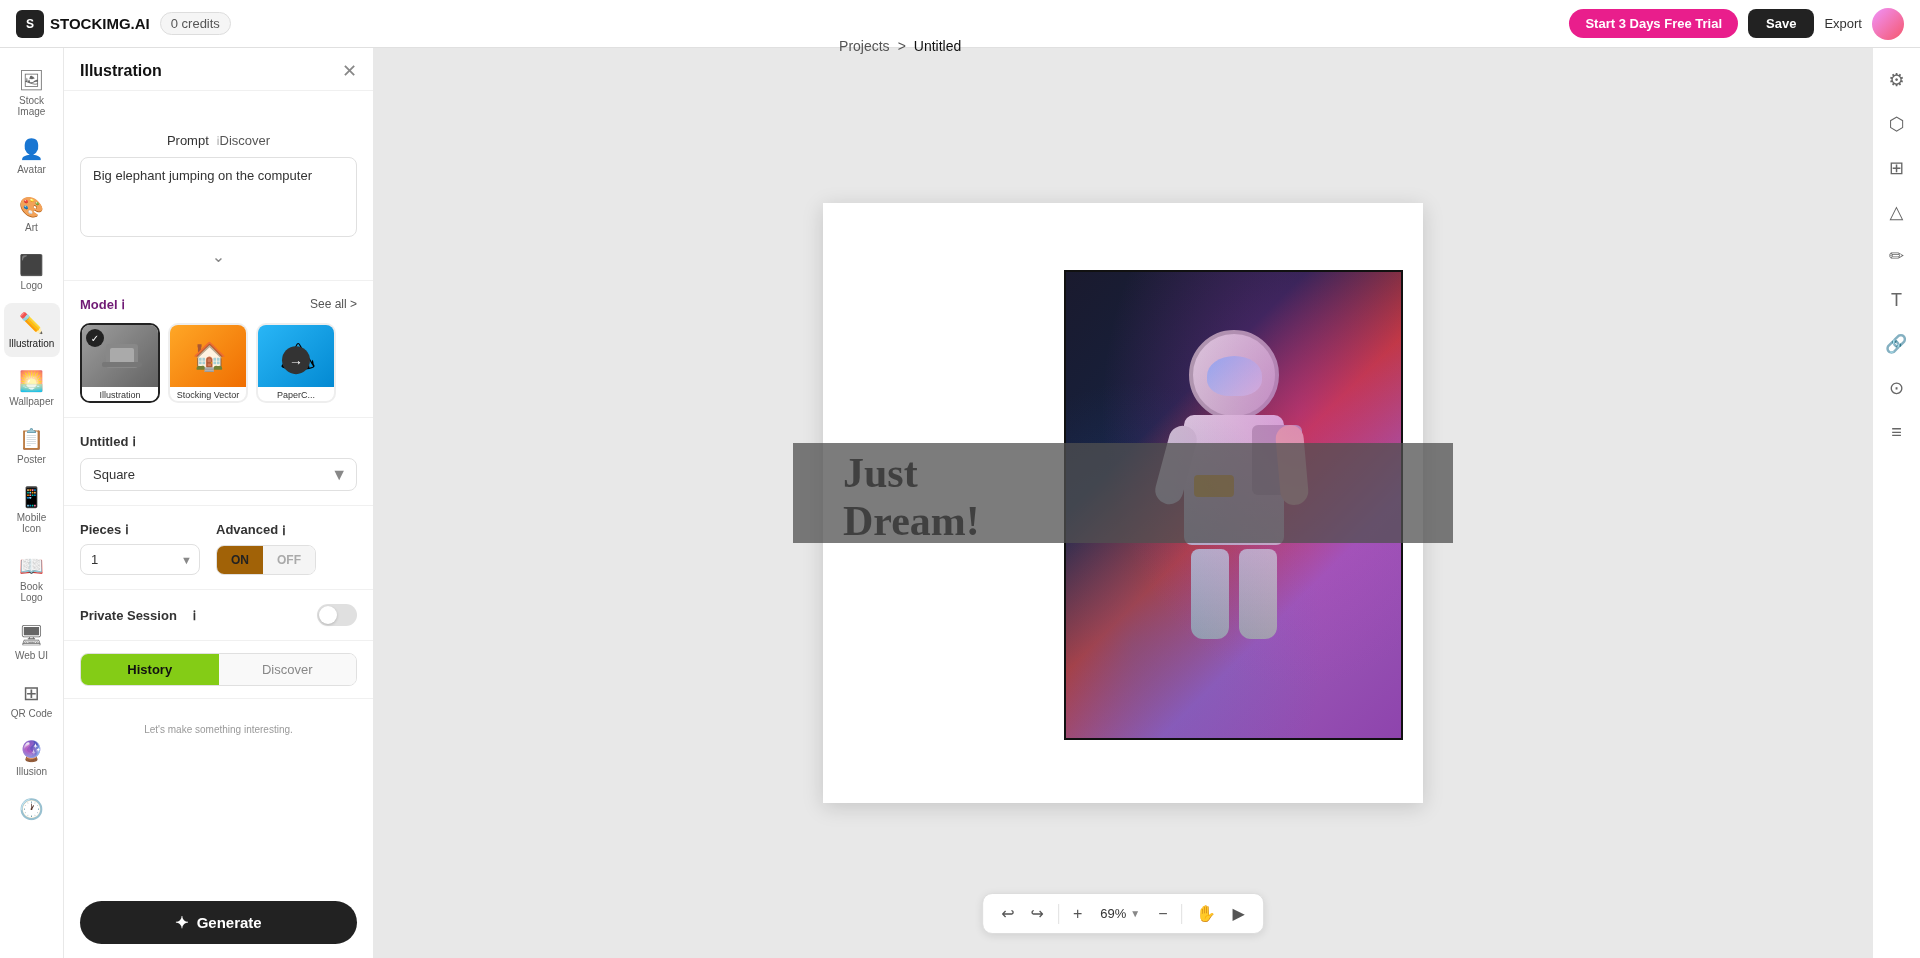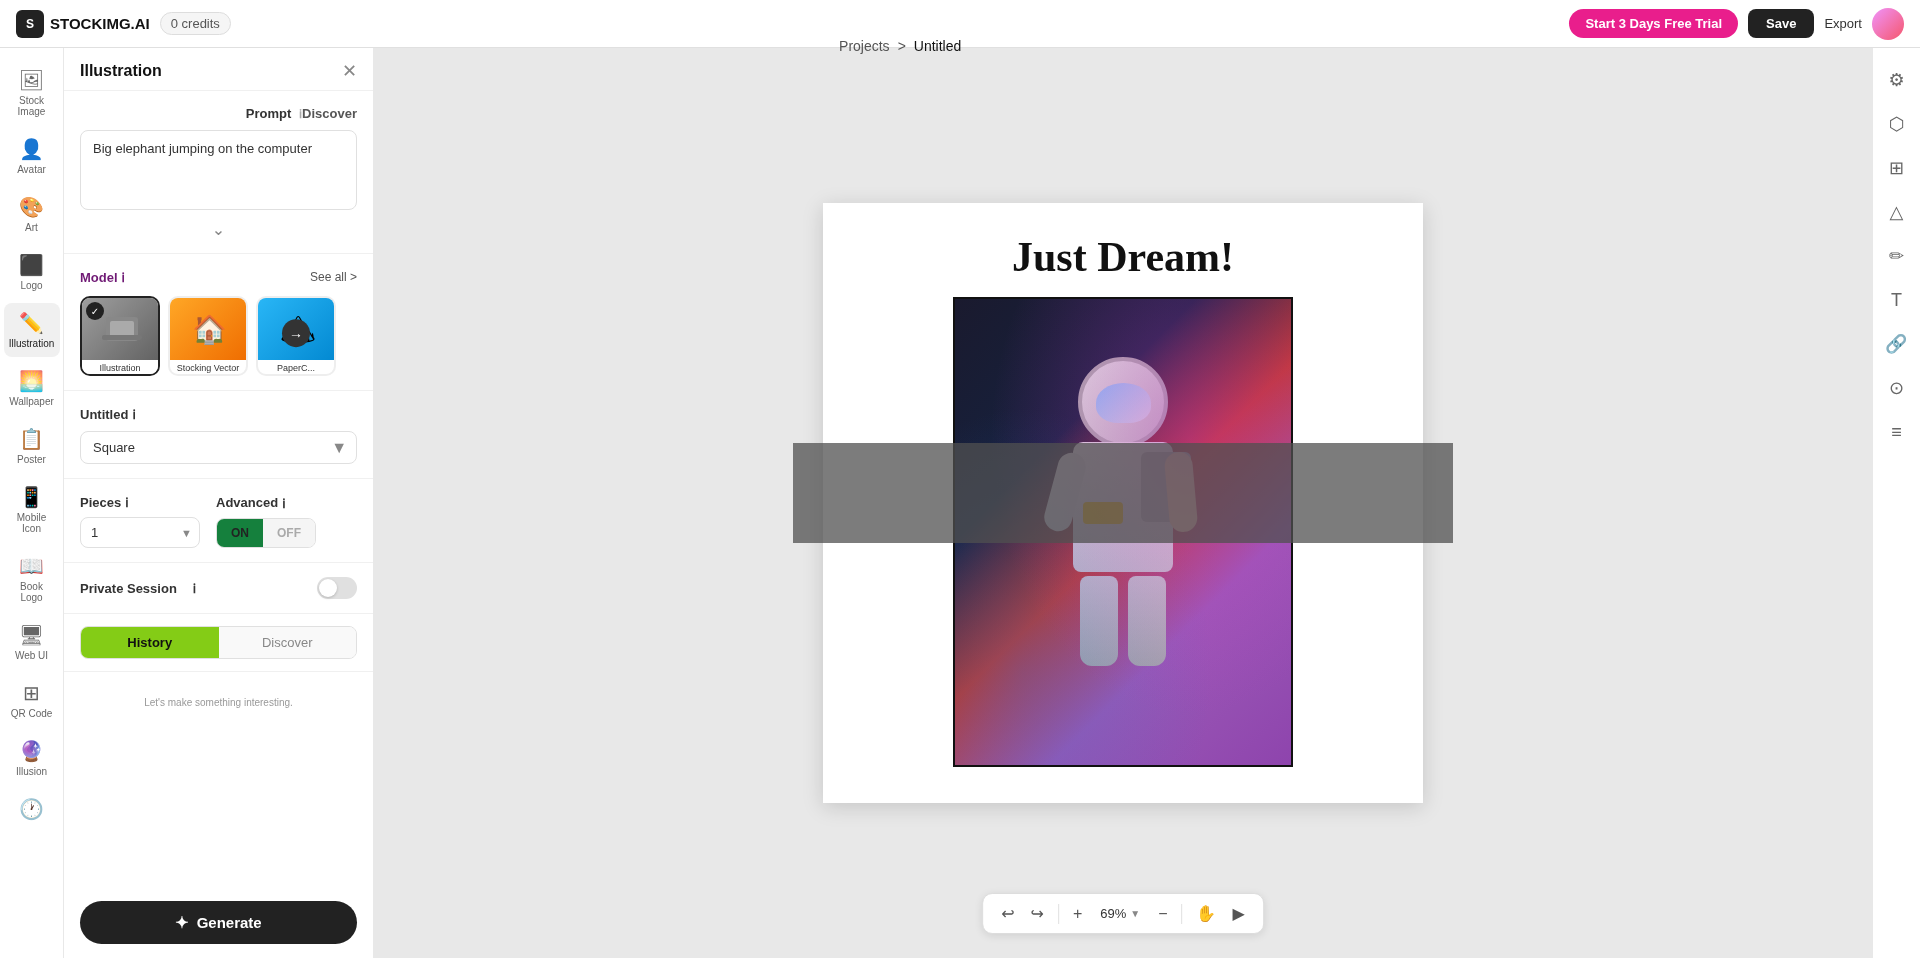--- a/index.html
+++ b/index.html
@@ -76,22 +76,22 @@
       justify-content: space-between;
       padding: 14px 16px 10px;
       border-bottom: 1px solid #f0f0f0;
     }
     .panel-title { font-size: 16px; font-weight: 600; color: #111; }
     .close-btn { background: none; border: none; cursor: pointer; font-size: 18px; color: #888; line-height: 1; }
 
     
     .section { padding: 14px 16px; border-bottom: 1px solid #f0f0f0; }
     .section-label {
-      display: flex; align-items: center; justify-content: flex-end;
-      font-size: 13px; font-weight: 700; color: #333; margin-bottom: 8px;
+      display: flex; align-items: center; justify-content: center;
+      font-size: 13px; font-weight: 400; color: #333; margin-bottom: 8px; margin-top: 27px;
     }
     .section-label .info-icon { color: #aaa; font-size: 12px; margin-left: 4px; cursor: pointer; }
     .section-label .discover-link { color: #555; font-size: 13px; cursor: pointer; }
     .prompt-textarea {
       width: 100%;
       min-height: 80px;
       border: 1px solid #e0e0e0;
       border-radius: 8px;
       padding: 10px 12px;
       font-size: 13px;
@@ -145,21 +145,21 @@
     .pieces-group, .advanced-group { display: flex; flex-direction: column; gap: 6px; }
     .field-label { font-size: 13px; font-weight: 600; color: #333; display: flex; align-items: center; gap: 4px; }
     .pieces-select-wrap { position: relative; width: 120px; }
     .pieces-select {
       width: 100%; padding: 7px 10px; border: 1px solid #e0e0e0; border-radius: 8px;
       font-size: 13px; color: #333; appearance: none; background: #fff; cursor: pointer; outline: none;
     }
     .pieces-select-arrow { position: absolute; right: 8px; top: 50%; transform: translateY(-50%); color: #888; pointer-events: none; font-size: 11px; }
     .toggle-group { display: flex; border: 1px solid #e0e0e0; border-radius: 8px; overflow: hidden; }
     .toggle-btn { padding: 7px 14px; font-size: 12px; font-weight: 600; border: none; cursor: pointer; background: #fff; color: #888; }
-    .toggle-btn.active { background: #15803d; color: #222; }
+    .toggle-btn.active { background: #a16207; color: #222; }
     .toggle-btn.off { background: #f5f5f5; color: #aaa; }
 
     
     .private-section { padding: 14px 16px; border-bottom: 1px solid #f0f0f0; }
     .private-row { display: flex; align-items: center; justify-content: space-between; }
     .private-label { font-size: 13px; font-weight: 600; color: #333; display: flex; align-items: center; gap: 16px; }
     .toggle-switch { width: 40px; height: 22px; background: #e0e0e0; border-radius: 11px; position: relative; cursor: pointer; }
     .toggle-switch-knob { width: 18px; height: 18px; background: #fff; border-radius: 50%; position: absolute; top: 2px; left: 2px; transition: left 0.2s; box-shadow: 0 1px 3px rgba(0,0,0,0.2); }
 
     
@@ -195,23 +195,22 @@
       position: relative;
       overflow: hidden;
     }
 
     
     .design-canvas {
       background: #fff;
       width: 600px;
       min-height: 600px;
       display: flex;
-      flex-direction: column;
-      align-items: center;
-      padding: 30px 20px 20px;
+      align-items: center;
+      padding: 24px 20px 20px;
       position: relative;
       box-shadow: 0 4px 20px rgba(0,0,0,0.15);
     }
     .canvas-title { font-size: 42px; font-weight: 800; color: #111; font-family: Georgia, serif; margin-bottom: 16px; }
     .canvas-image-frame {
       border: 2px solid #111;
       width: 340px;
       height: 470px;
       overflow: hidden;
       position: relative;

